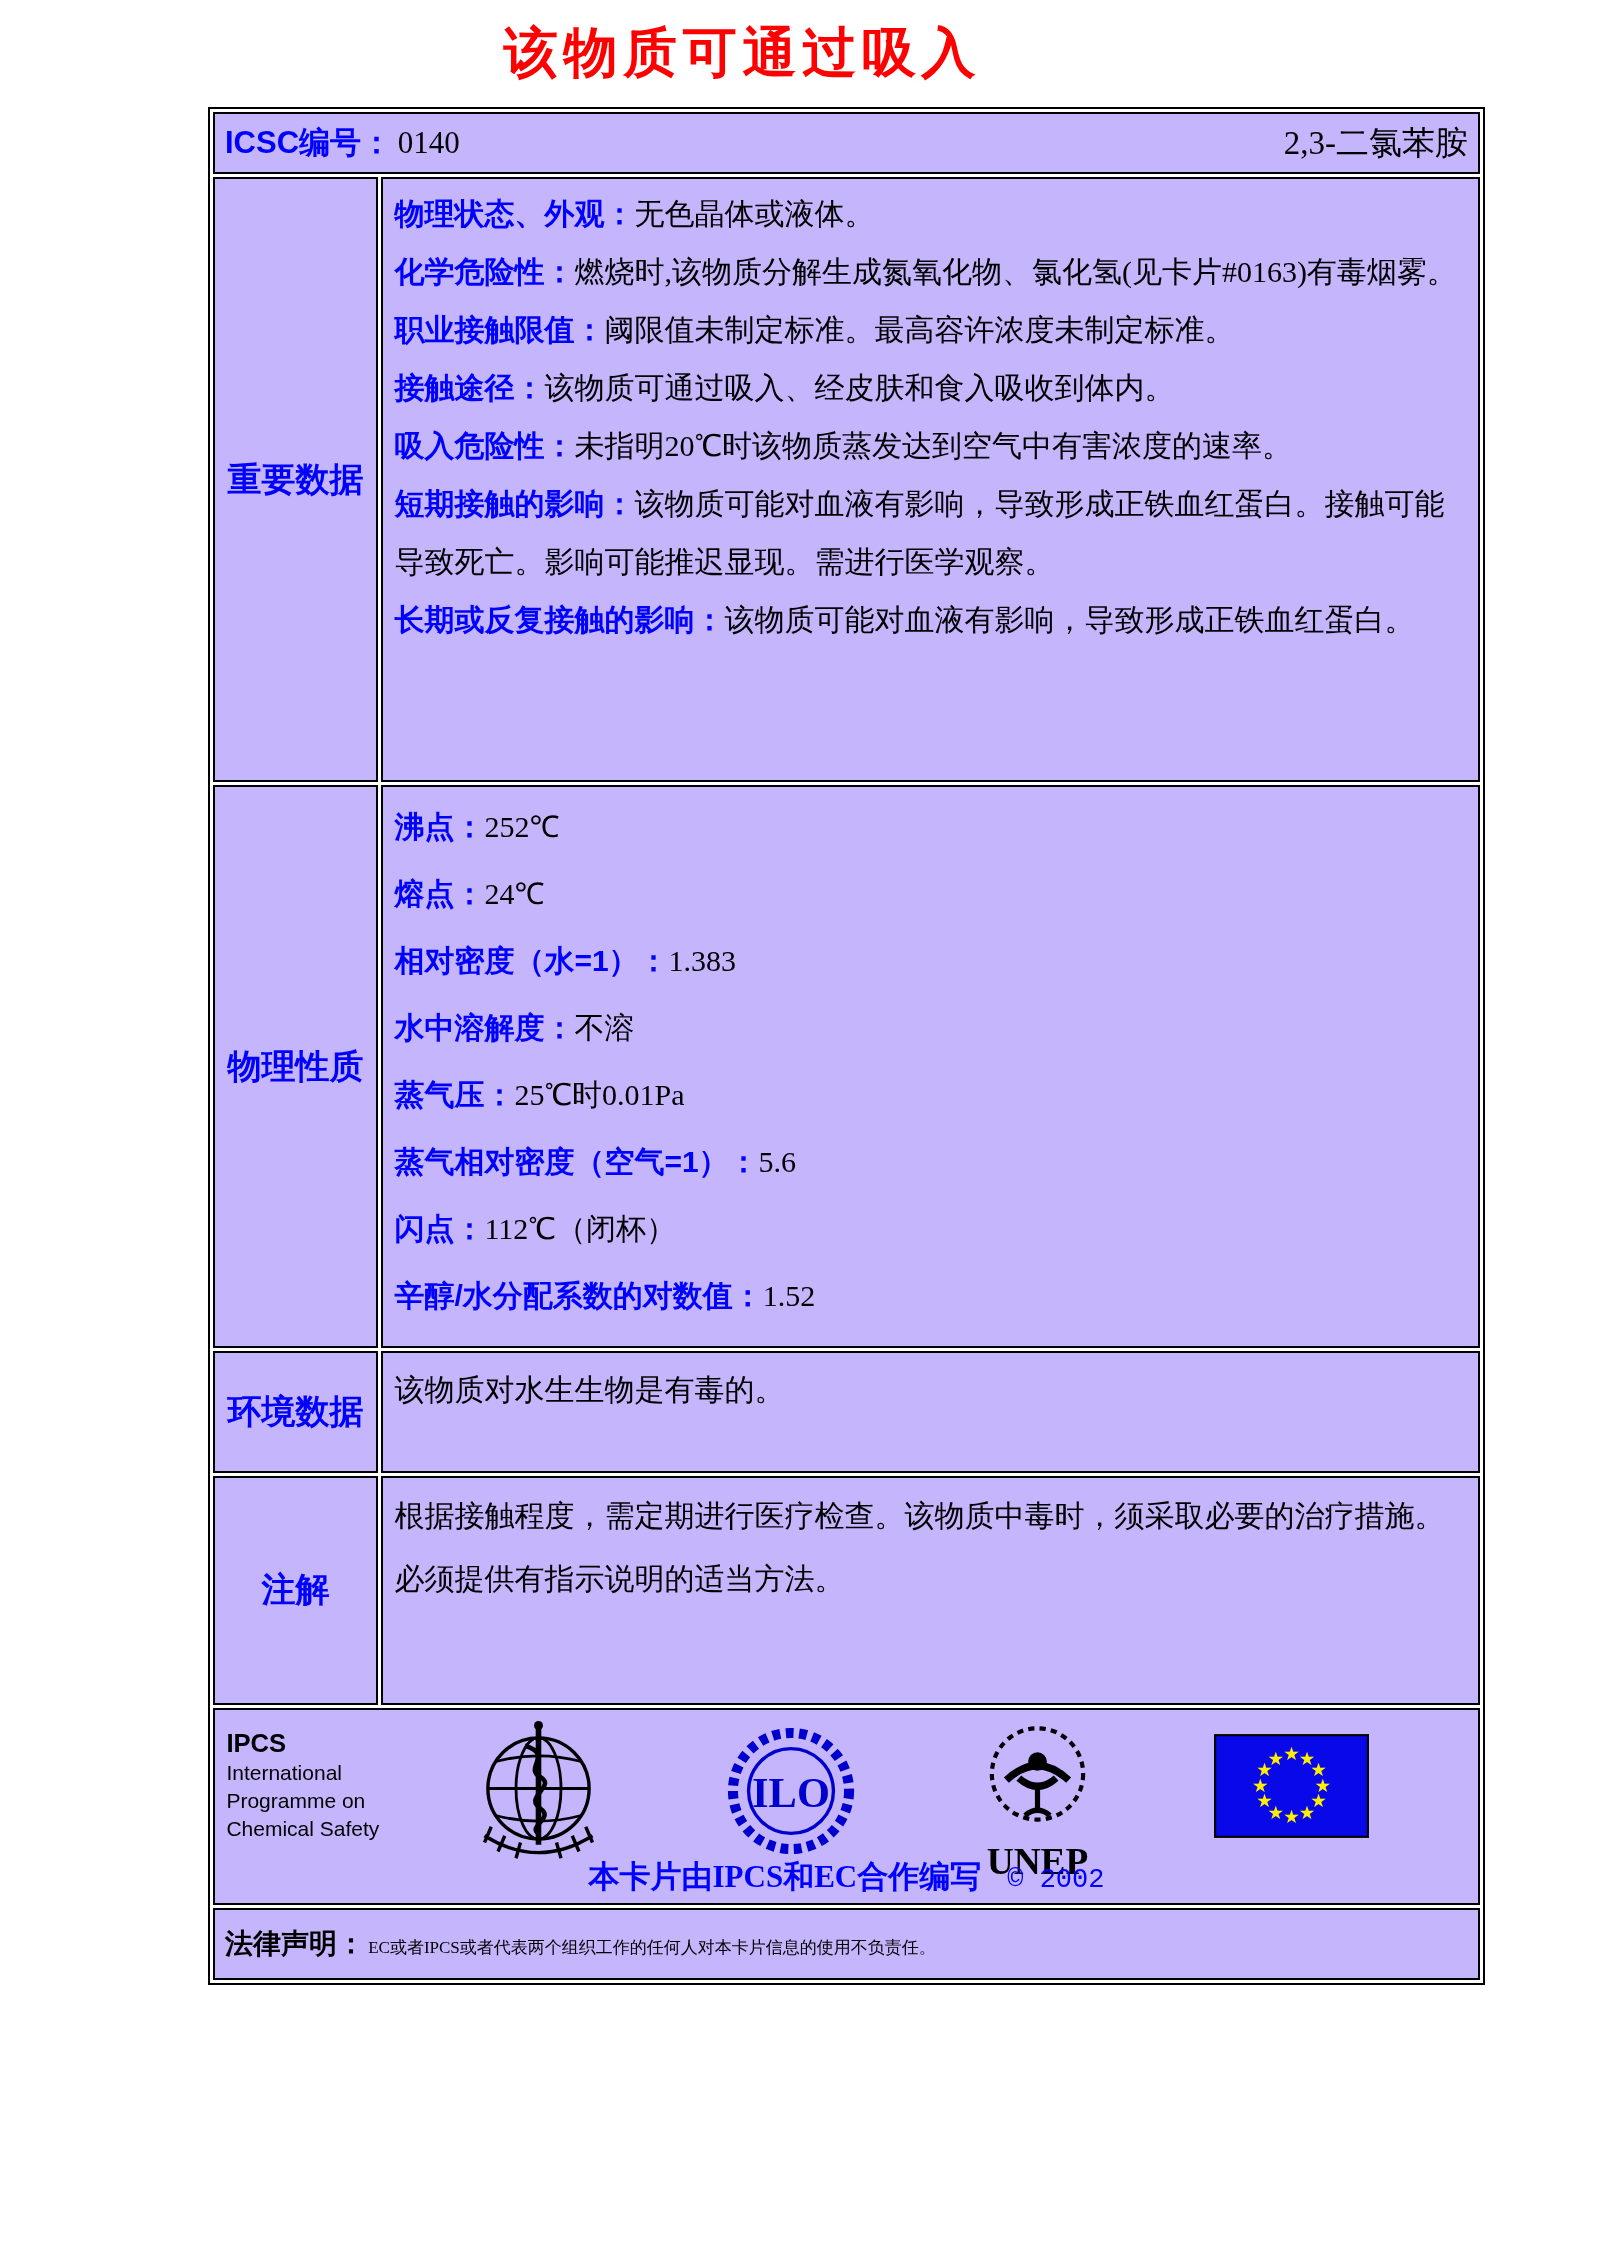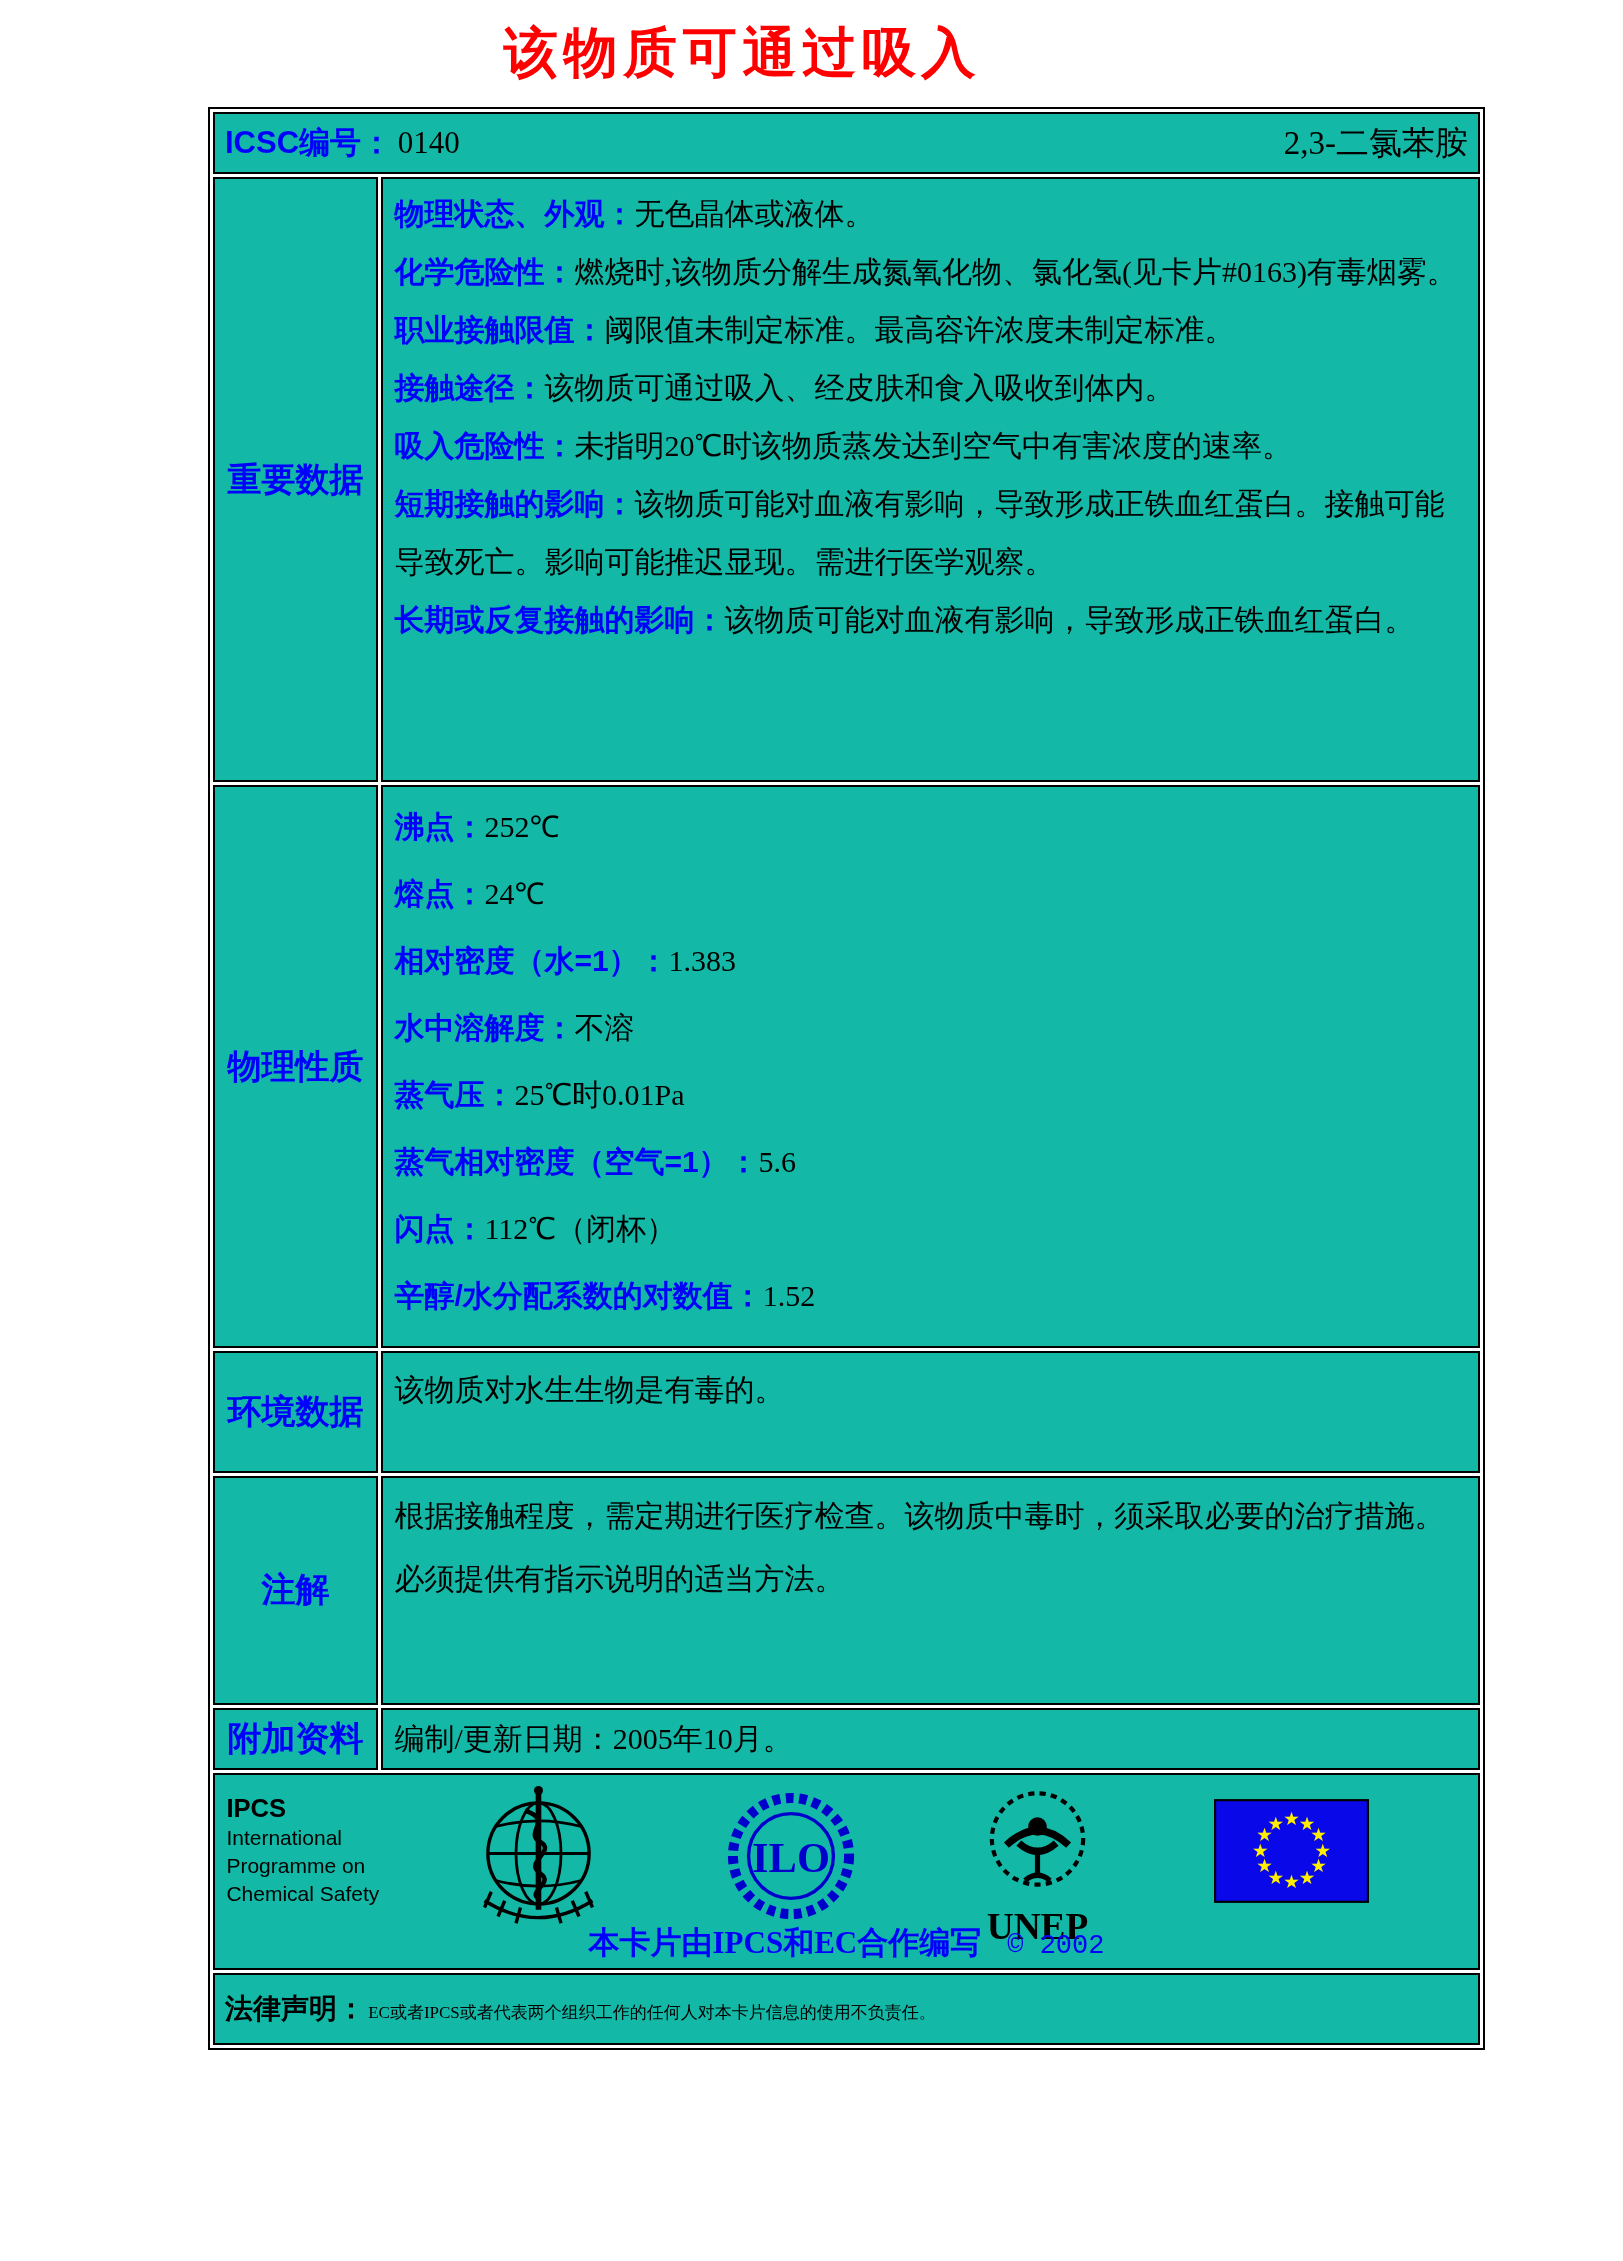--- a/index.html
+++ b/index.html
@@ -20,21 +20,21 @@
 
   table.card {
     position: absolute; left: 208px; top: 107px;
     width: 1277px;
     border-collapse: separate;
     border-spacing: 3.6px;
     border: 2.8px solid #000;
     table-layout: fixed;
     background: #fff;
   }
-  td { border: 2.1px solid #000; vertical-align: top; background: #14b8a6; }
+  td { border: 2.1px solid #000; vertical-align: top; background: #c4b5fd; }
 
   col.c-label { width: 165px; }
 
   .header-cell { height: 58px; vertical-align: middle; padding: 0 10px; }
   .header-flex { display: flex; justify-content: space-between; align-items: center; }
   .icsc-group { display: flex; align-items: baseline; }
   .icsc-label {
     color: #0000FF; font-weight: bold; font-size: 31px;
     font-family: "Liberation Sans", sans-serif;
   }
@@ -162,26 +162,20 @@
           </td>
     </tr>
 
     <tr class="row-notes">
       <td class="label-cell">注解</td>
       <td class="content-cell section-plain">
             <div class="item-line"><span class="inline-text">根据接触程度，需定期进行医疗检查。该物质中毒时，须采取必要的治疗措施。必须提供有指示说明的适当方法。</span></div>
           </td>
     </tr>
 
-    <tr class="row-add">
-      <td class="label-cell">附加资料</td>
-      <td class="content-cell section-plain">
-            <div class="item-line"><span class="inline-text">编制/更新日期：2005年10月。</span></div>
-          </td>
-    </tr>
 
     <tr>
       <td colspan="2" class="logos-cell">
 
         <div class="ipcs-block">
           <div class="ipcs-title">IPCS</div>
           <div class="ipcs-line">International</div>
           <div class="ipcs-line">Programme on</div>
           <div class="ipcs-line">Chemical Safety</div>
         </div>

